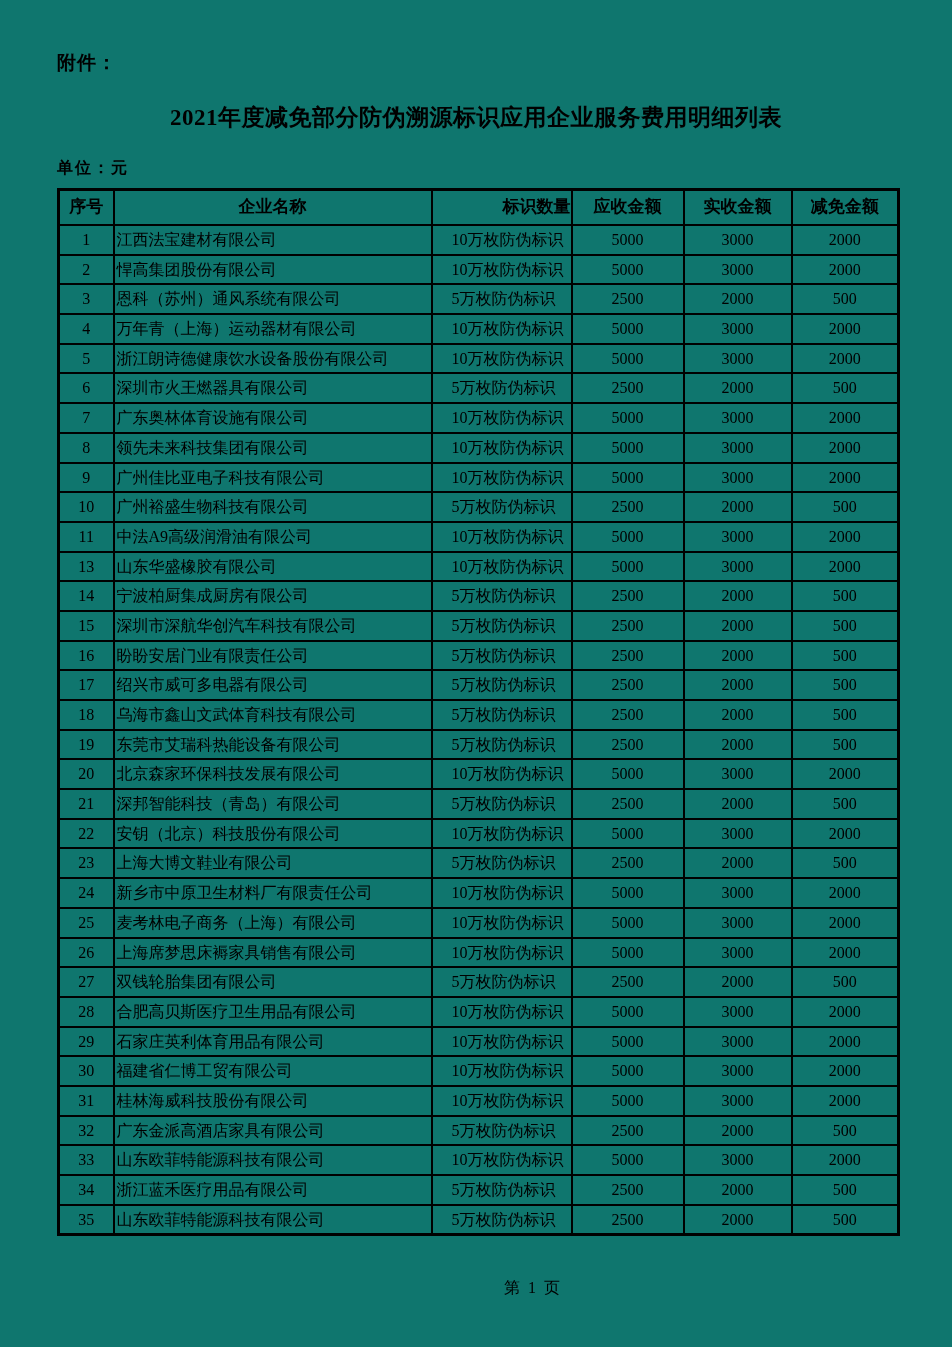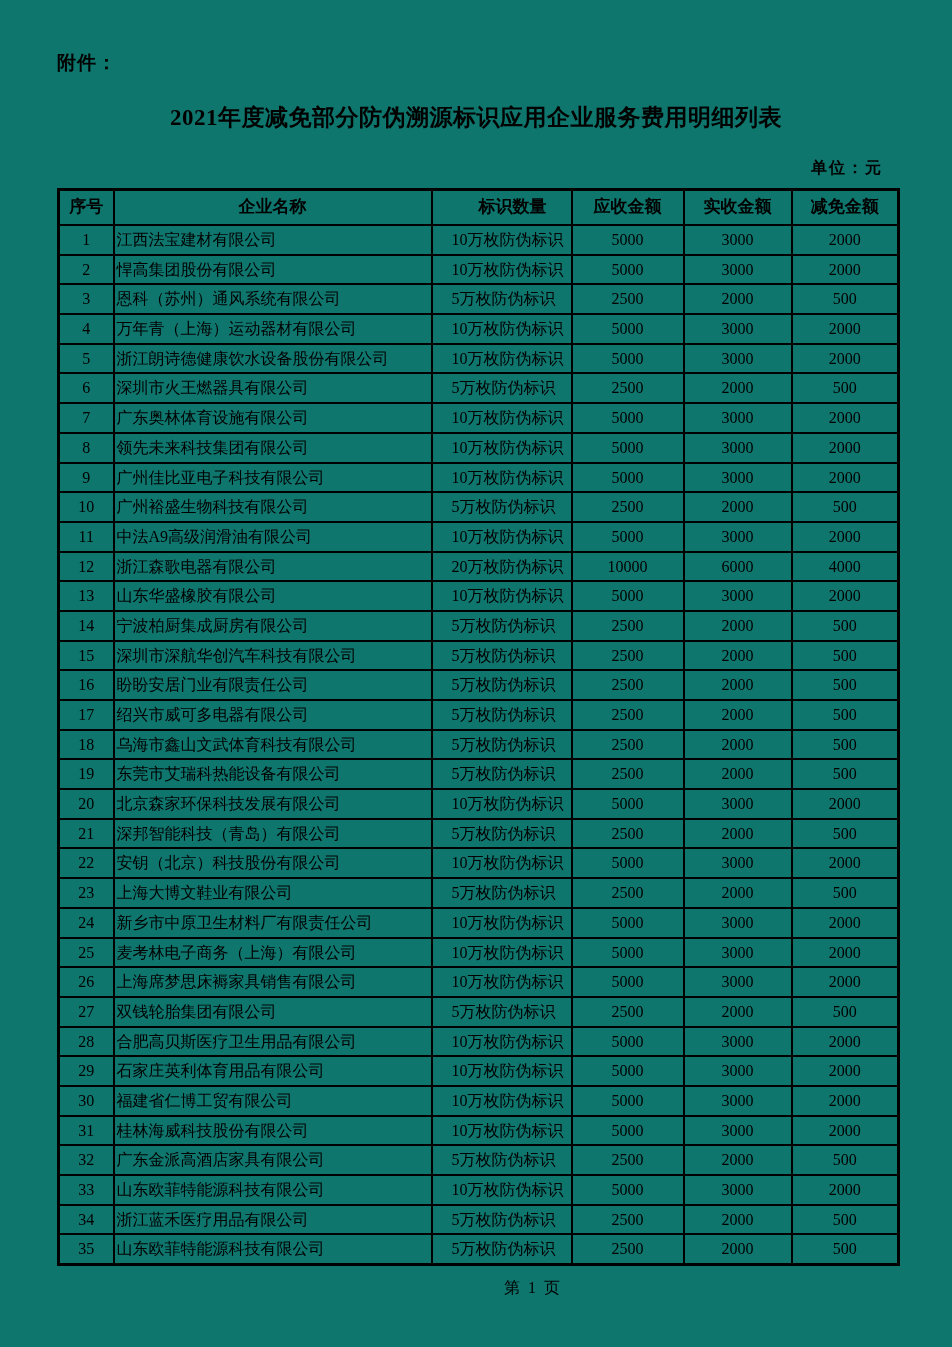--- a/index.html
+++ b/index.html
@@ -35,21 +35,20 @@
     font-family: "Liberation Serif", serif;
     font-weight: bold;
     font-size: 23px;
     letter-spacing: 0.5px;
   }
   .unit {
     position: absolute;
     left: 57px;
     top: 158px;
     width: 840px;
-    text-align: right;
     padding-right: 0;
     box-sizing: border-box;
     font-family: "Liberation Sans", sans-serif;
     font-weight: bold;
     font-size: 16px;
     letter-spacing: 2px;
   }
   .unit span { padding-right: 14px; }
   table.fee-table {
     position: absolute;
@@ -70,21 +69,21 @@
     padding: 0;
   }
   thead th {
     height: 33px;
     font-family: "Liberation Sans", sans-serif;
     font-weight: bold;
     font-size: 17px;
     text-align: center;
   }
   thead th.c2 {
-    text-align: center;
+    text-align: right;
     padding-left: 22px;
   }
   tbody td {
     height: 27.7px;
     font-family: "Liberation Serif", serif;
     font-size: 16px;
     text-align: center;
   }
   tbody td.c1 {
     text-align: left;
@@ -227,28 +226,20 @@
         </tr>
         <tr>
           <td class="c0">11</td>
           <td class="c1">中法A9高级润滑油有限公司</td>
           <td class="c2">10万枚防伪标识</td>
           <td class="c3">5000</td>
           <td class="c4">3000</td>
           <td class="c5">2000</td>
         </tr>
         <tr>
-          <td class="c0">12</td>
-          <td class="c1">浙江森歌电器有限公司</td>
-          <td class="c2">20万枚防伪标识</td>
-          <td class="c3">10000</td>
-          <td class="c4">6000</td>
-          <td class="c5">4000</td>
-        </tr>
-        <tr>
           <td class="c0">13</td>
           <td class="c1">山东华盛橡胶有限公司</td>
           <td class="c2">10万枚防伪标识</td>
           <td class="c3">5000</td>
           <td class="c4">3000</td>
           <td class="c5">2000</td>
         </tr>
         <tr>
           <td class="c0">14</td>
           <td class="c1">宁波柏厨集成厨房有限公司</td>

